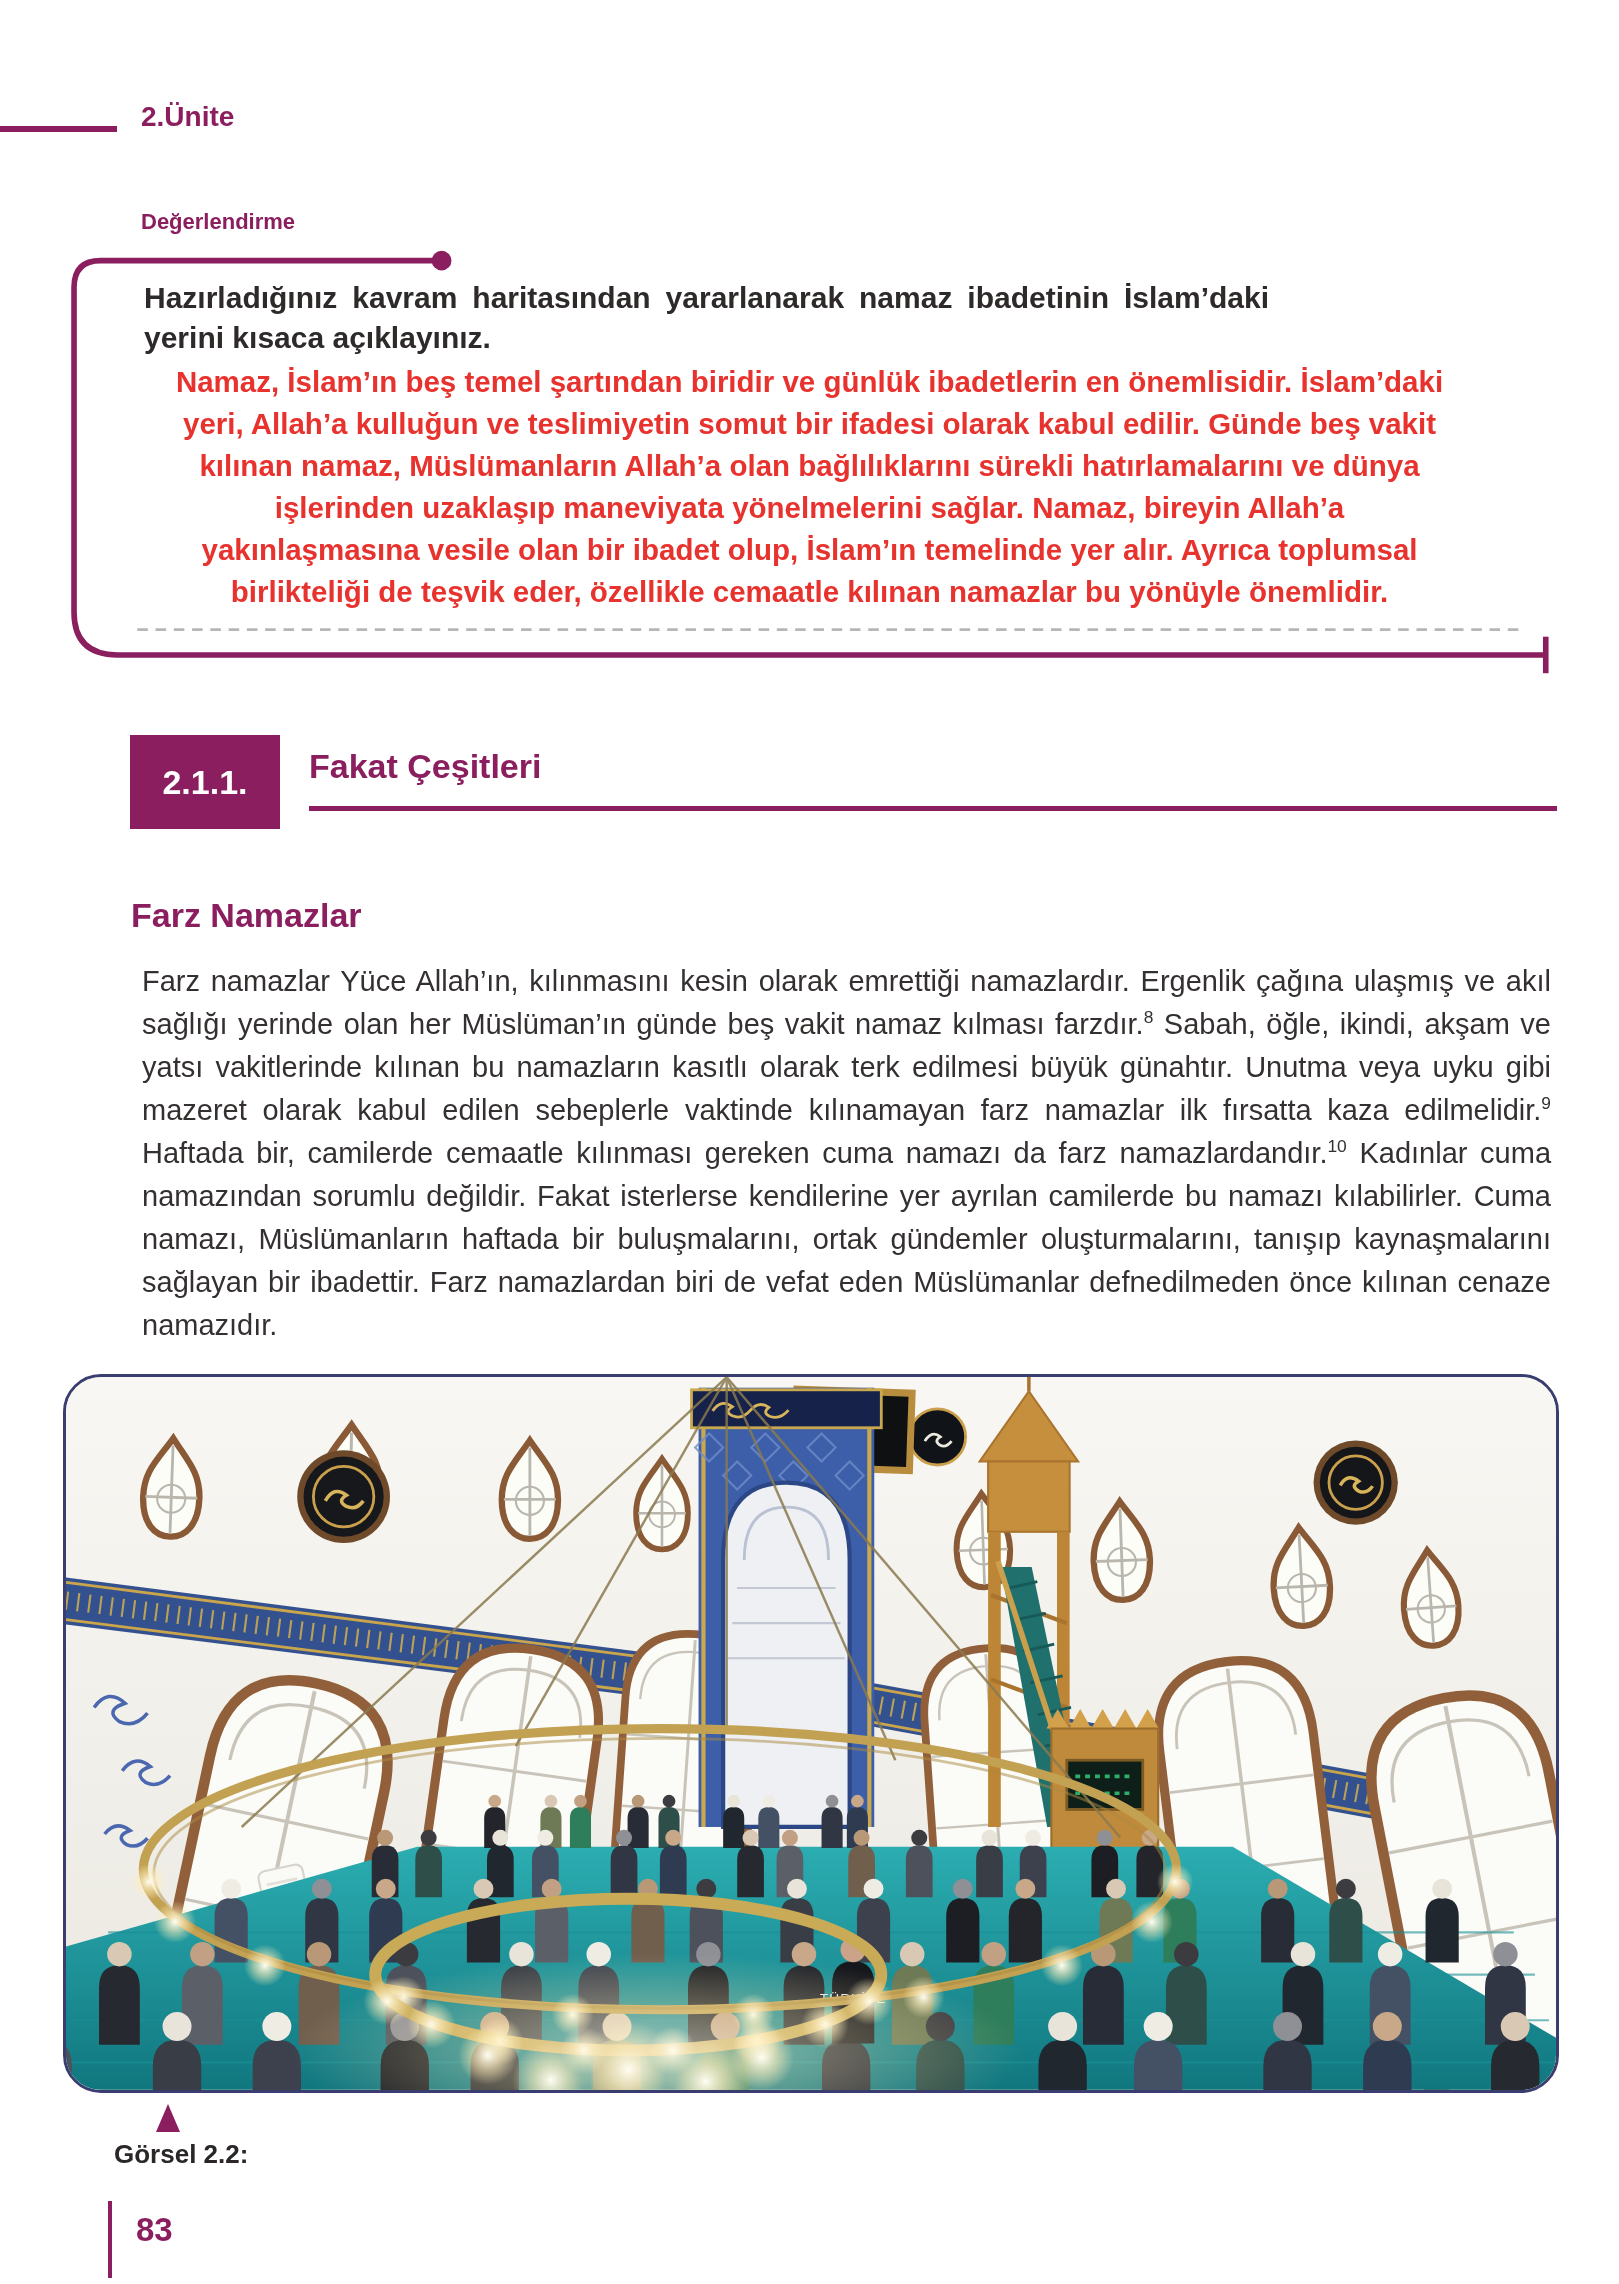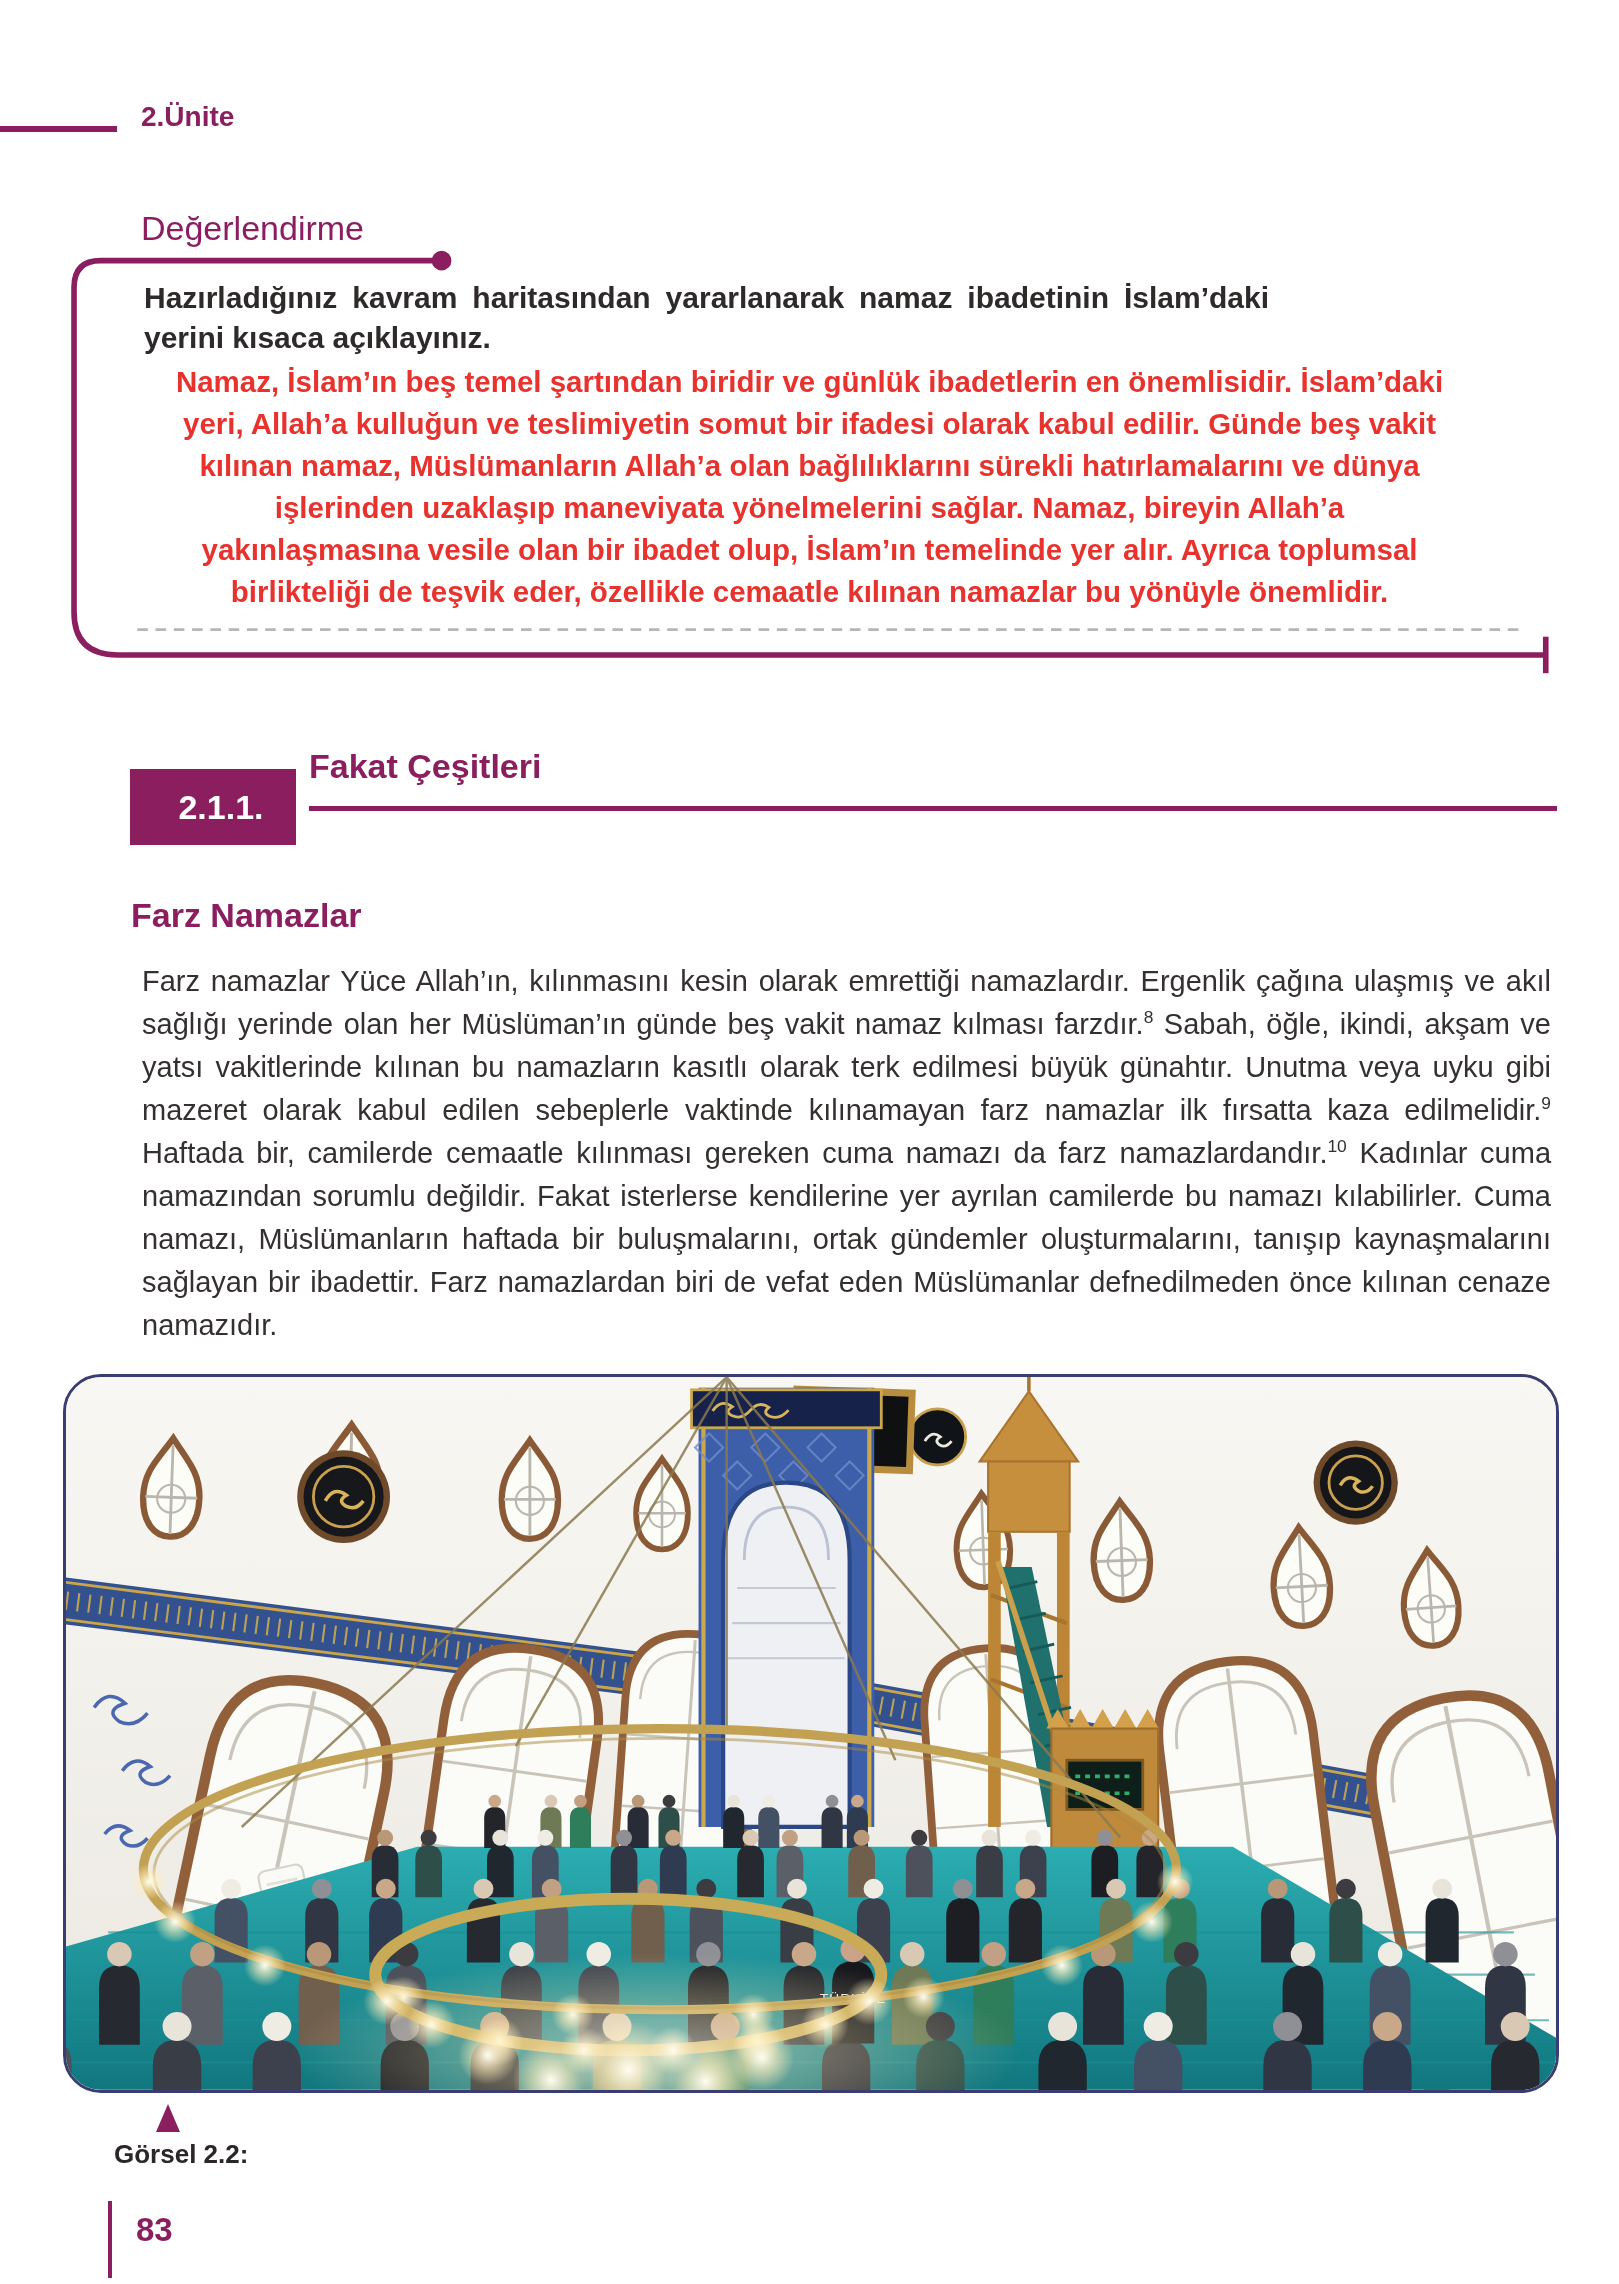--- a/index.html
+++ b/index.html
@@ -11,31 +11,31 @@
     overflow:hidden;
     margin-top:36px;
     --accent:#8a1e5e; --answer-red:#e8322e; --text-dark:#353030;
     --caption-gray:#a3a09c; --photo-border:#3a3d70;
   }
   .abs{position:absolute;}
   
   .unit-line{left:0;top:90px;width:117px;height:6.3px;background:var(--accent);}
   .unit-label{left:141px;top:65px;font-size:28px;font-weight:bold;color:var(--accent);}
   
-  .eval-title{left:141px;top:173px;font-size:34px;font-weight:normal;color:var(--accent);}
+  .eval-title{left:141px;top:173px;font-size:22px;font-weight:bold;color:var(--accent);}
   .eval-box{left:67px;top:221px;width:1490px;height:422px;}
   .eval-box svg{position:absolute;left:0;top:0;overflow:visible;}
   .eval-question{position:absolute;left:77px;top:21px;width:1125px;
     font-size:30px;line-height:40px;font-weight:bold;color:#2e2a2a;text-align:justify;}
   .eval-answer{position:absolute;left:-39px;top:104px;width:1563px;
     font-size:29.5px;line-height:42px;font-weight:bold;color:var(--answer-red);
     text-align:center;white-space:pre-line;}
   
-  .sec-square{left:130px;top:733px;width:150px;height:76px;background:var(--accent);
-    display:flex;align-items:center;justify-content:center;padding-left:16px;}
+  .sec-square{left:130px;top:699px;width:150px;height:94px;background:var(--accent);
+    display:flex;align-items:center;justify-content:center;}
   .sec-number{font-size:34px;font-weight:bold;color:#ffffff;}
   .sec-title{left:309px;top:711px;font-size:34px;font-weight:bold;color:var(--accent);}
   .sec-underline{left:309px;top:770px;width:1248px;height:4.9px;background:var(--accent);}
   .sec-intro{left:142px;top:808px;font-size:28px;color:var(--text-dark);}
   
   .farz-title{left:131px;top:860px;font-size:34px;font-weight:bold;color:var(--accent);}
   .farz-par{left:142px;top:924px;width:1409px;font-size:29px;line-height:43px;
     color:var(--text-dark);text-align:justify;}
   .farz-par sup{font-size:60%;line-height:0;vertical-align:super;}
   

